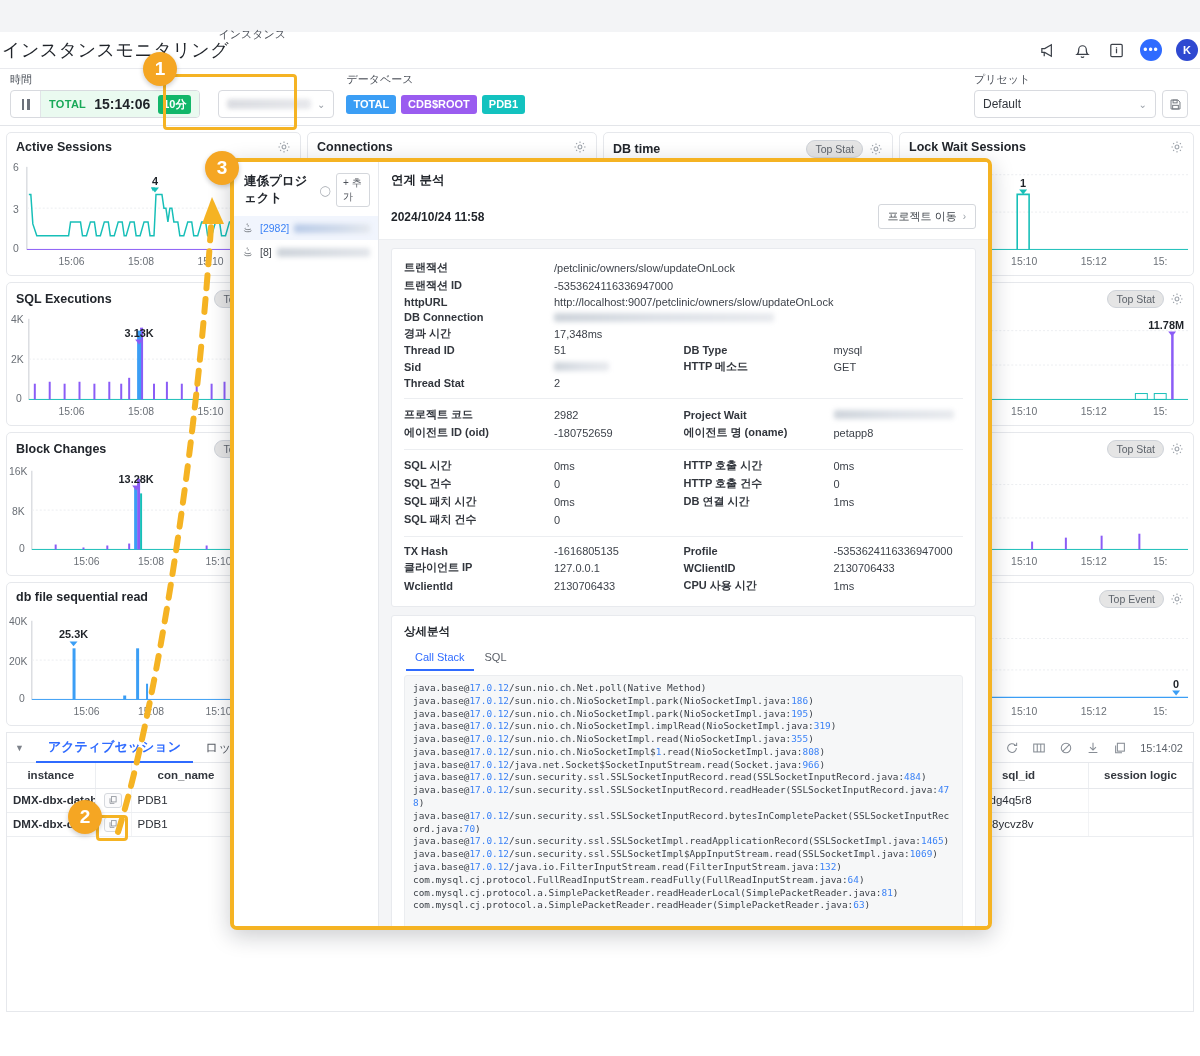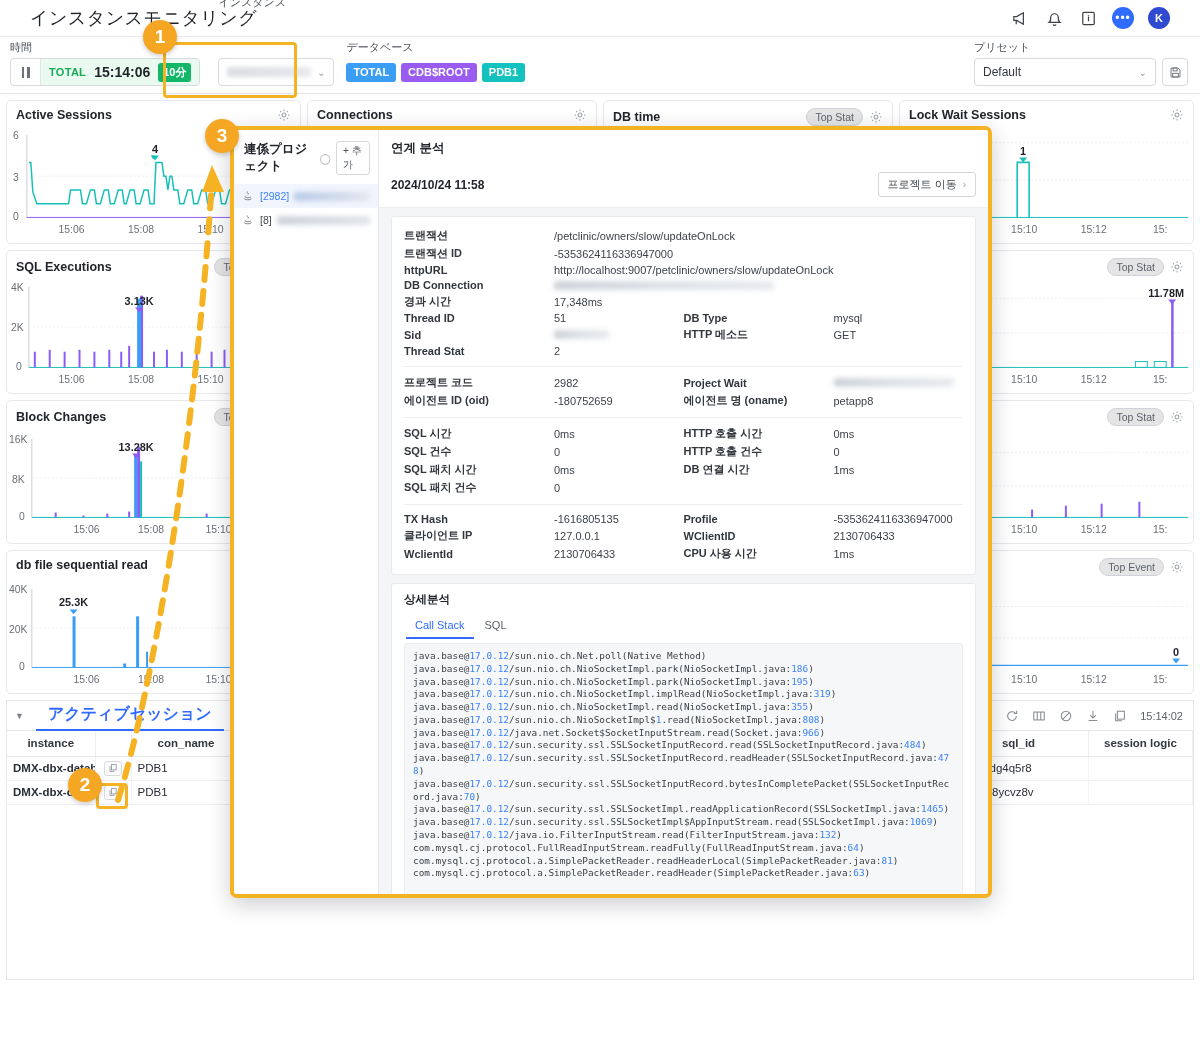--- a/index.html
+++ b/index.html
@@ -9,21 +9,21 @@
     background:#f3f4f6;
     font-family:"Liberation Sans","DejaVu Sans",sans-serif;
     color:#2b2f36;
     position:relative;
     overflow:hidden;
     -webkit-font-smoothing:antialiased;
   }
   .app { width:1200px; height:1056px; background:#ffffff; position:relative; }
 
   
-  .topbar { height:36px; display:flex; align-items:center; padding:0 30px; }
+  .topbar { height:36px; display:flex; align-items:center; padding:0 2px;margin-top:32px; }
   .page-title { font-size:18px; font-weight:400; letter-spacing:.5px; color:#1f2329; }
   .topbar-icons { margin-left:auto; display:flex; align-items:center; gap:14px; }
   .ticon { width:20px; height:20px; display:flex; align-items:center; justify-content:center; color:#3c4149; }
   .ticon svg { display:block; }
   .chat-badge { width:22px; height:22px; border-radius:50%; background:#2f6bff; display:flex;align-items:center;justify-content:center; }
   .chat-badge .dots { color:#fff; font-size:12px; line-height:8px; letter-spacing:1px; }
   .avatar { width:22px; height:22px; border-radius:50%; background:#2f49d1; color:#fff;
             display:flex; align-items:center; justify-content:center; font-size:11px; font-weight:700; }
 
   
@@ -75,21 +75,21 @@
   .chartbox { position:absolute; left:0; right:0; top:26px; bottom:0; }
   .chartbox svg { width:100%; height:100%; display:block; }
   .peak-lbl { font-size:11px; font-weight:700; fill:#1f2329; }
   .axis-lbl { font-size:10.5px; fill:#6b7077; }
   .ytick { font-size:10.5px; fill:#6b7077; }
 
   
   .bottom { margin:6px 6px 0 6px; border:1px solid #e6e8ec; border-top:1px solid #e6e8ec; background:#fff; height:280px; position:relative; }
   .tabs-row { display:flex; align-items:center; height:30px; border-bottom:1px solid #e6e8ec; padding-left:8px; position:relative;}
   .collapse-caret { color:#7d828a; font-size:9px; margin-right:12px; }
-  .tab { font-size:16px; color:#5a5f67; padding:0 12px; height:30px; display:flex; align-items:center; }
+  .tab { font-size:13px; color:#5a5f67; padding:0 12px; height:30px; display:flex; align-items:center; }
   .tab.active { color:#2f6bff; font-weight:700; border-bottom:2px solid #2f6bff; }
   .grid-tools { margin-left:auto; display:flex; align-items:center; gap:13px; padding-right:10px; color:#878d95; }
   .grid-tools .gi { width:14px; height:14px; }
   .tool-time { font-size:11px; color:#5d636b; }
   table.dt { width:100%; border-collapse:collapse; table-layout:fixed; }
   table.dt th { font-size:11.5px; font-weight:700; color:#33373e; border-bottom:1px solid #e6e8ec;
                 border-right:1px solid #eceef1; height:25px; text-align:center; background:#fff;margin-top:23px;}
   table.dt td { font-size:11.5px; color:#2b2f36; border-bottom:1px solid #eceef1; border-right:1px solid #f2f3f5;
                 height:24px; padding:0 6px; white-space:nowrap; overflow:hidden; }
   .copy-ic { display:inline-flex; align-items:center; justify-content:center; width:18px; height:15px;

